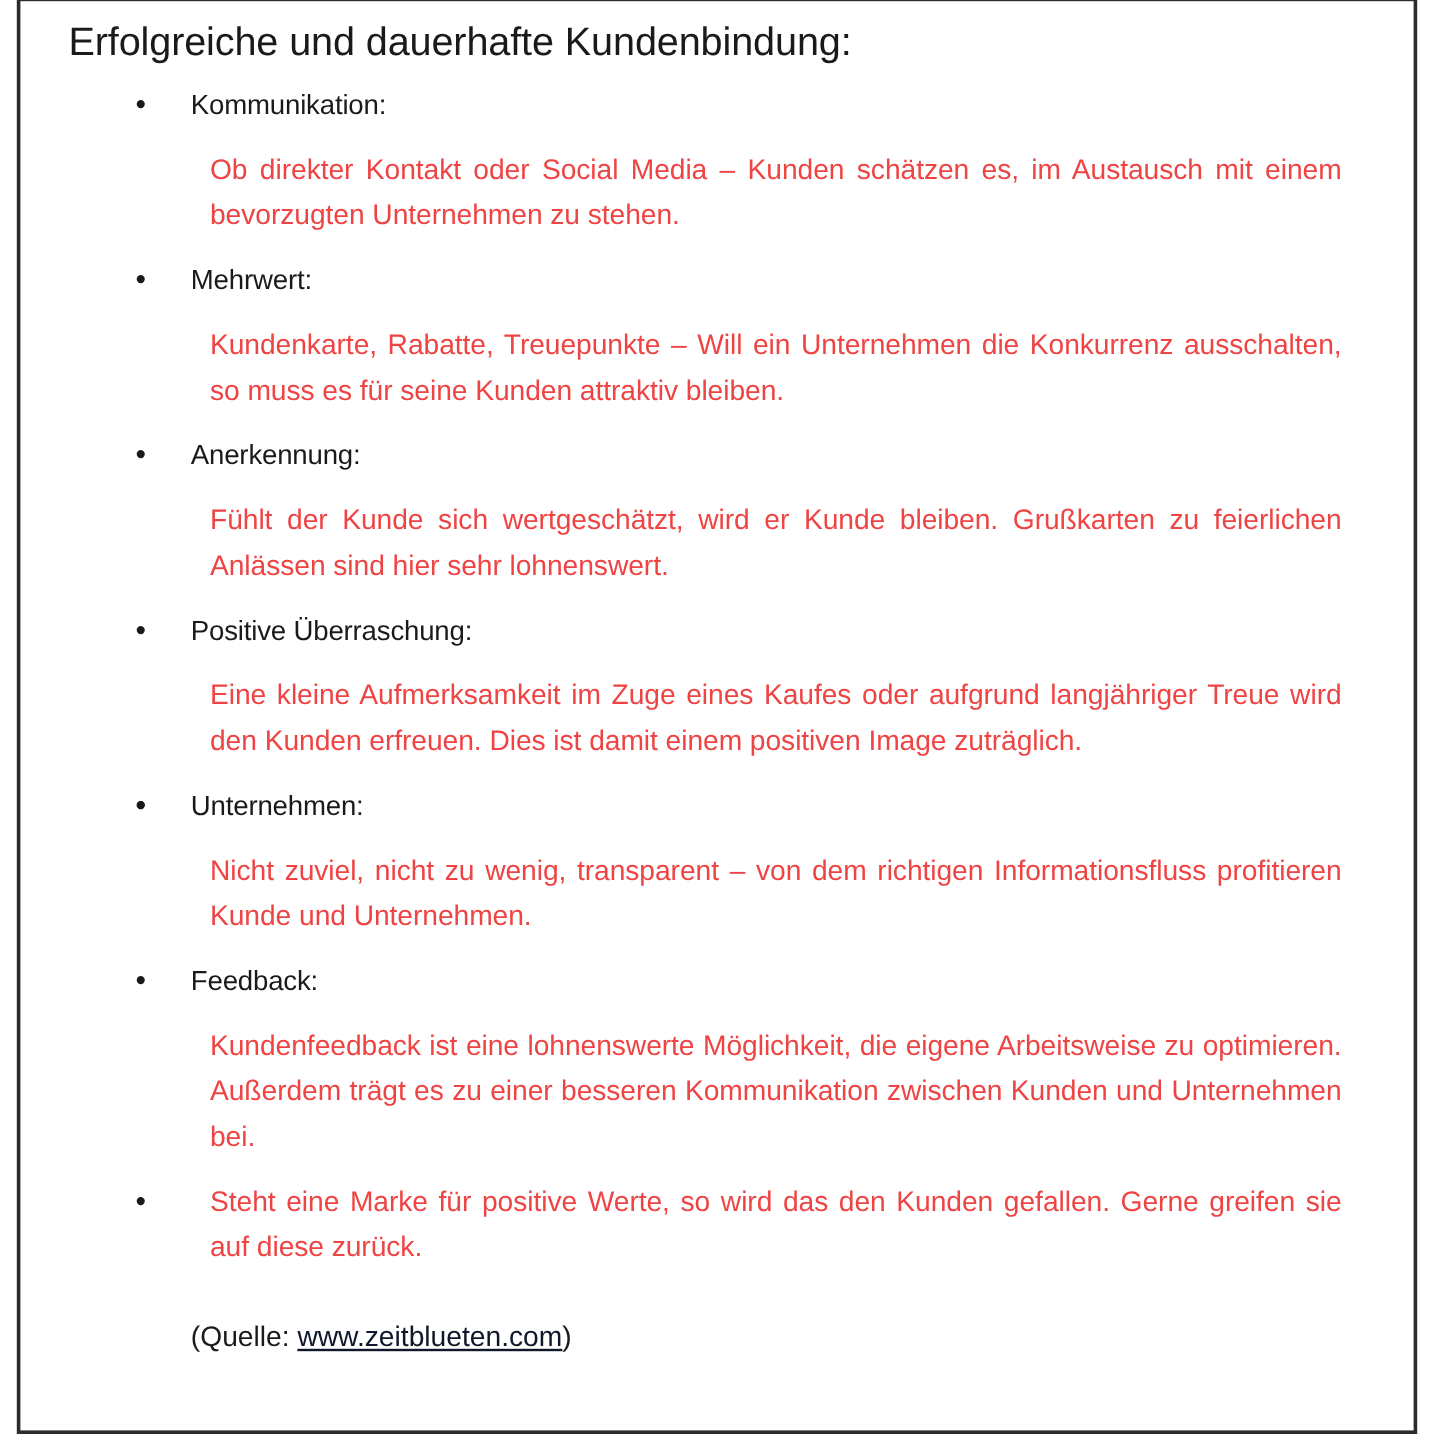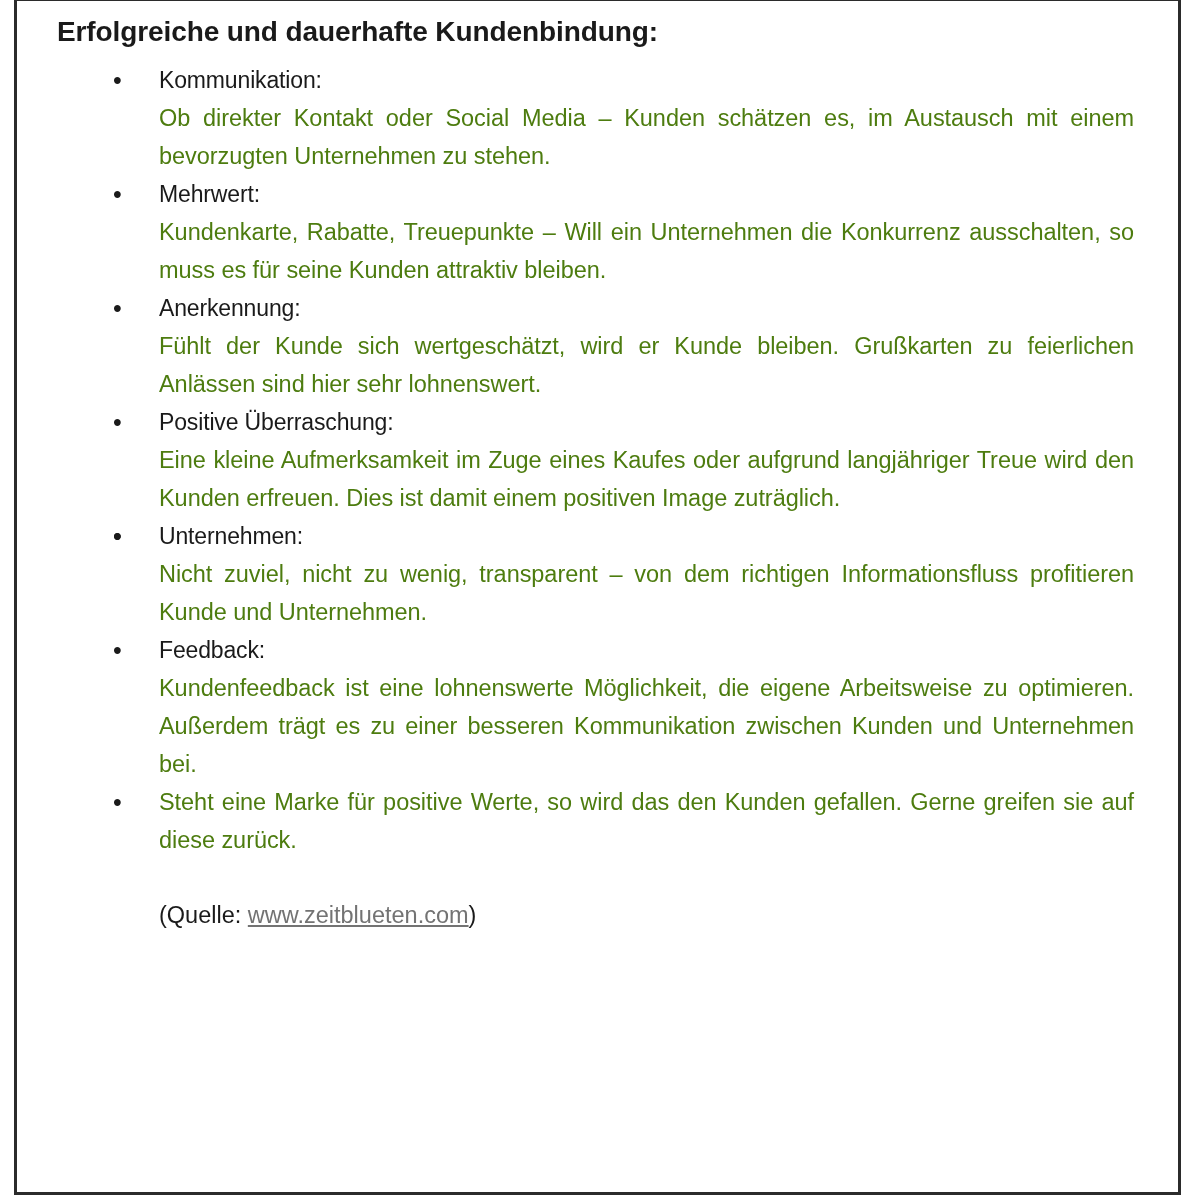--- a/index.html
+++ b/index.html
@@ -31,22 +31,22 @@
   .doc-body {
     position: absolute;
     left: 0;
     top: 0;
     right: 0;
     padding: 12px 22px 0 20px;
     box-sizing: border-box;
   }
 
   .doc-heading {
-    font-size: 28px;
-    font-weight: bold;
+    font-size: 33px;
+    font-weight: normal;
     letter-spacing: -0.1px;
     color: #1a1a1a;
     margin: 0 0 10px 0;
     line-height: 1.35;
     padding-left: 20px;
   }
 
   .bullet-list {
     list-style: none;
     margin: 0;
@@ -73,38 +73,38 @@
     font-weight: normal;
     line-height: 38px;
     color: #1a1a1a;
     letter-spacing: -0.15px;
     white-space: nowrap;
   }
 
   .item-desc {
     font-size: 23.5px;
     line-height: 38px;
-    color: #4d7c0f;
+    color: #ef4444;
     text-align: justify;
     text-justify: inter-word;
-    margin: 0;
+    margin: 16px;
     padding-right: 22px;
     letter-spacing: -0.05px;
   }
 
   .source-line {
     margin-top: 37px;
     padding-left: 122px;
     font-size: 23.5px;
     line-height: 38px;
     color: #1a1a1a;
   }
 
   .source-link {
-    color: #737373;
+    color: #0f172a;
     text-decoration: underline;
     text-underline-offset: 2px;
     cursor: pointer;
   }
 </style>
 </head>
 <body>
 
 <div class="page-frame">
   <div class="doc-body">

